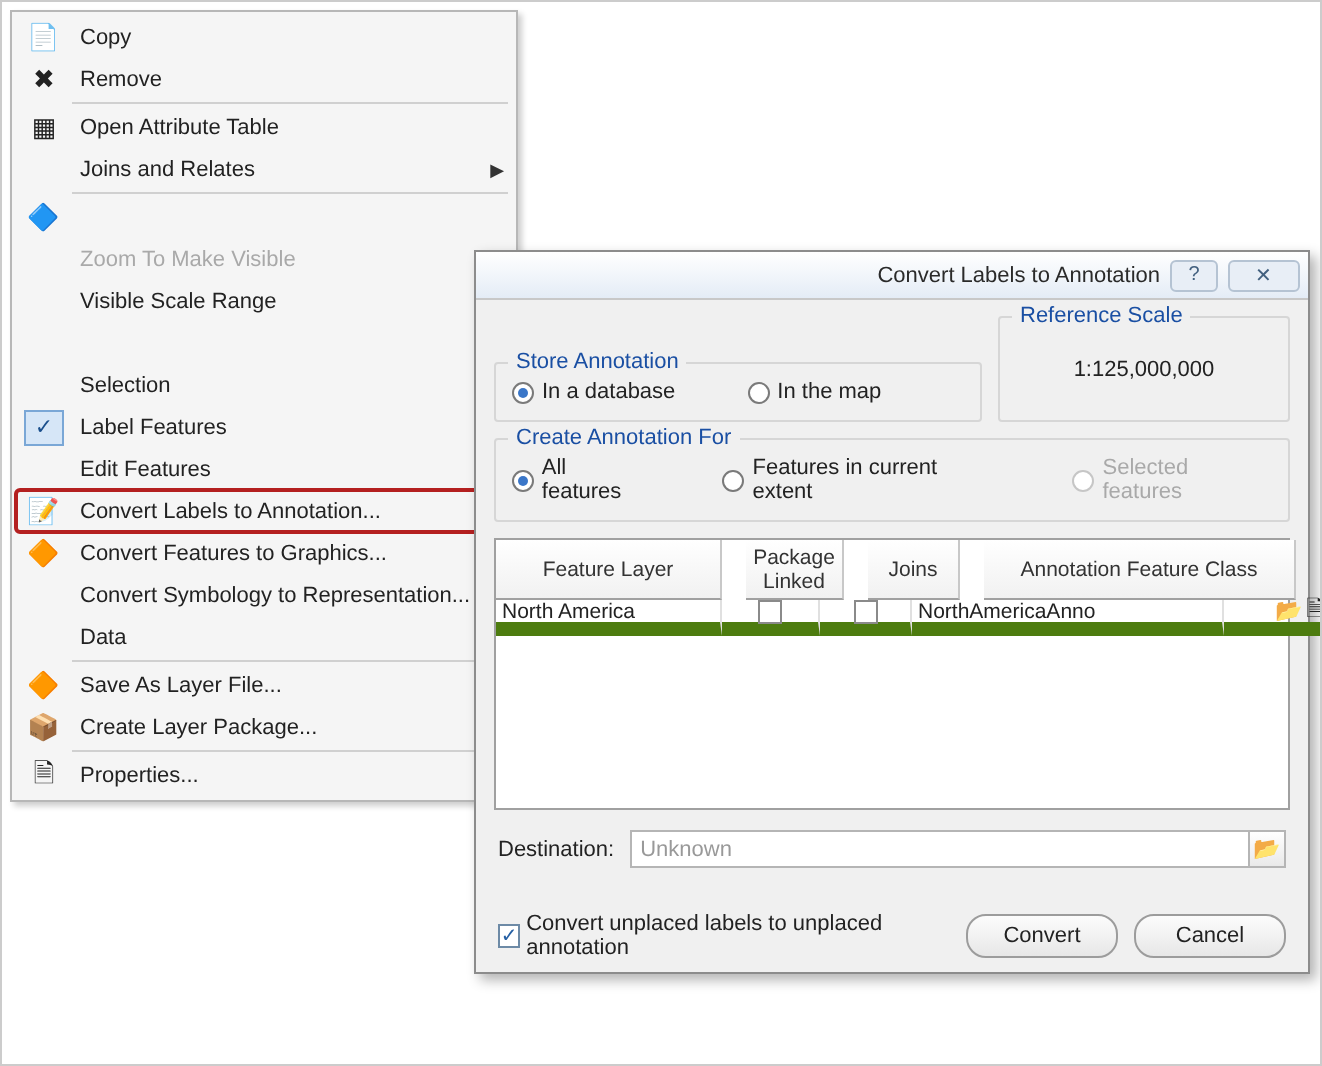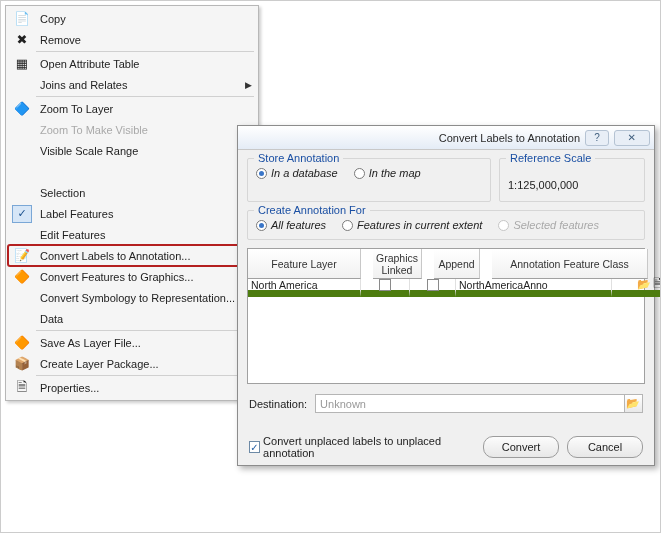--- a/index.html
+++ b/index.html
@@ -115,25 +115,25 @@
   .group-legend {
     position:relative;
     top:-13px;
     left:-2px;
     background:#f0f0f0;
     padding:0 4px;
     color:#1a4fa3;
     font-size:11px;
     display:inline-block;
   }
-  .group-inner { margin-top:-10px; display:flex; gap:16px; align-items:flex-start;font-style:italic;}
+  .group-inner { margin-top:-10px; display:flex; gap:36px; align-items:flex-start;}
   .top-row { display:flex; gap:8px; }
-  .top-row .group:first-child { flex:1; }
+  .top-row .group:first-child { flex:1;margin-top:23px; }
   .top-row .group:last-child { flex:0 0 146px; }
-  .ref-val { padding-top:2px; padding-bottom:2px;}
+  .ref-val { text-align:center; padding-top:2px; padding-bottom:2px;}
   .radio {
     display:inline-flex; align-items:center; gap:4px;
   }
   .radio-circle {
     width:11px; height:11px; border:1px solid #7a7a7a;
     border-radius:50%; background:#fff;
     display:inline-flex; align-items:center; justify-content:center;
   }
   .radio-circle.on::after {
     content:''; width:5px; height:5px; background:#3a76c8; border-radius:50%;
@@ -221,21 +221,20 @@
     <span class="ctx-label">Open Attribute Table</span>
   </div>
   <div class="ctx-item">
     <span class="ctx-icon"></span>
     <span class="ctx-label">Joins and Relates</span>
     <span class="ctx-arrow">▶</span>
   </div>
   <div class="ctx-sep"></div>
   <div class="ctx-item">
     <span class="ctx-icon">🔷</span>
-    <span class="ctx-label">Zoom To Layer</span>
   </div>
   <div class="ctx-item disabled">
     <span class="ctx-icon"></span>
     <span class="ctx-label">Zoom To Make Visible</span>
   </div>
   <div class="ctx-item">
     <span class="ctx-icon"></span>
     <span class="ctx-label">Visible Scale Range</span>
     <span class="ctx-arrow">▶</span>
   </div>
@@ -331,22 +330,22 @@
           <span class="radio-circle"></span>
           <span>Selected features</span>
         </label>
       </div>
     </div>
 
     <div class="table-wrap">
       <div class="table-cols">
         <div class="thead">
           <div class="th col-fl">Feature Layer</div>
-          <div class="th col-lk">Graphics Linked</div>
-          <div class="th col-ap">Append</div>
+          <div class="th col-lk">Package Linked</div>
+          <div class="th col-ap">Joins</div>
           <div class="th col-afc">Annotation Feature Class</div>
           <div class="th" style="flex:1"></div>
         </div>
         <div class="trow">
           <div class="td col-fl">North America</div>
           <div class="td center col-lk">
               <span class="chk"></span>
             </div>
           <div class="td center col-ap">
               <span class="chk"></span>

